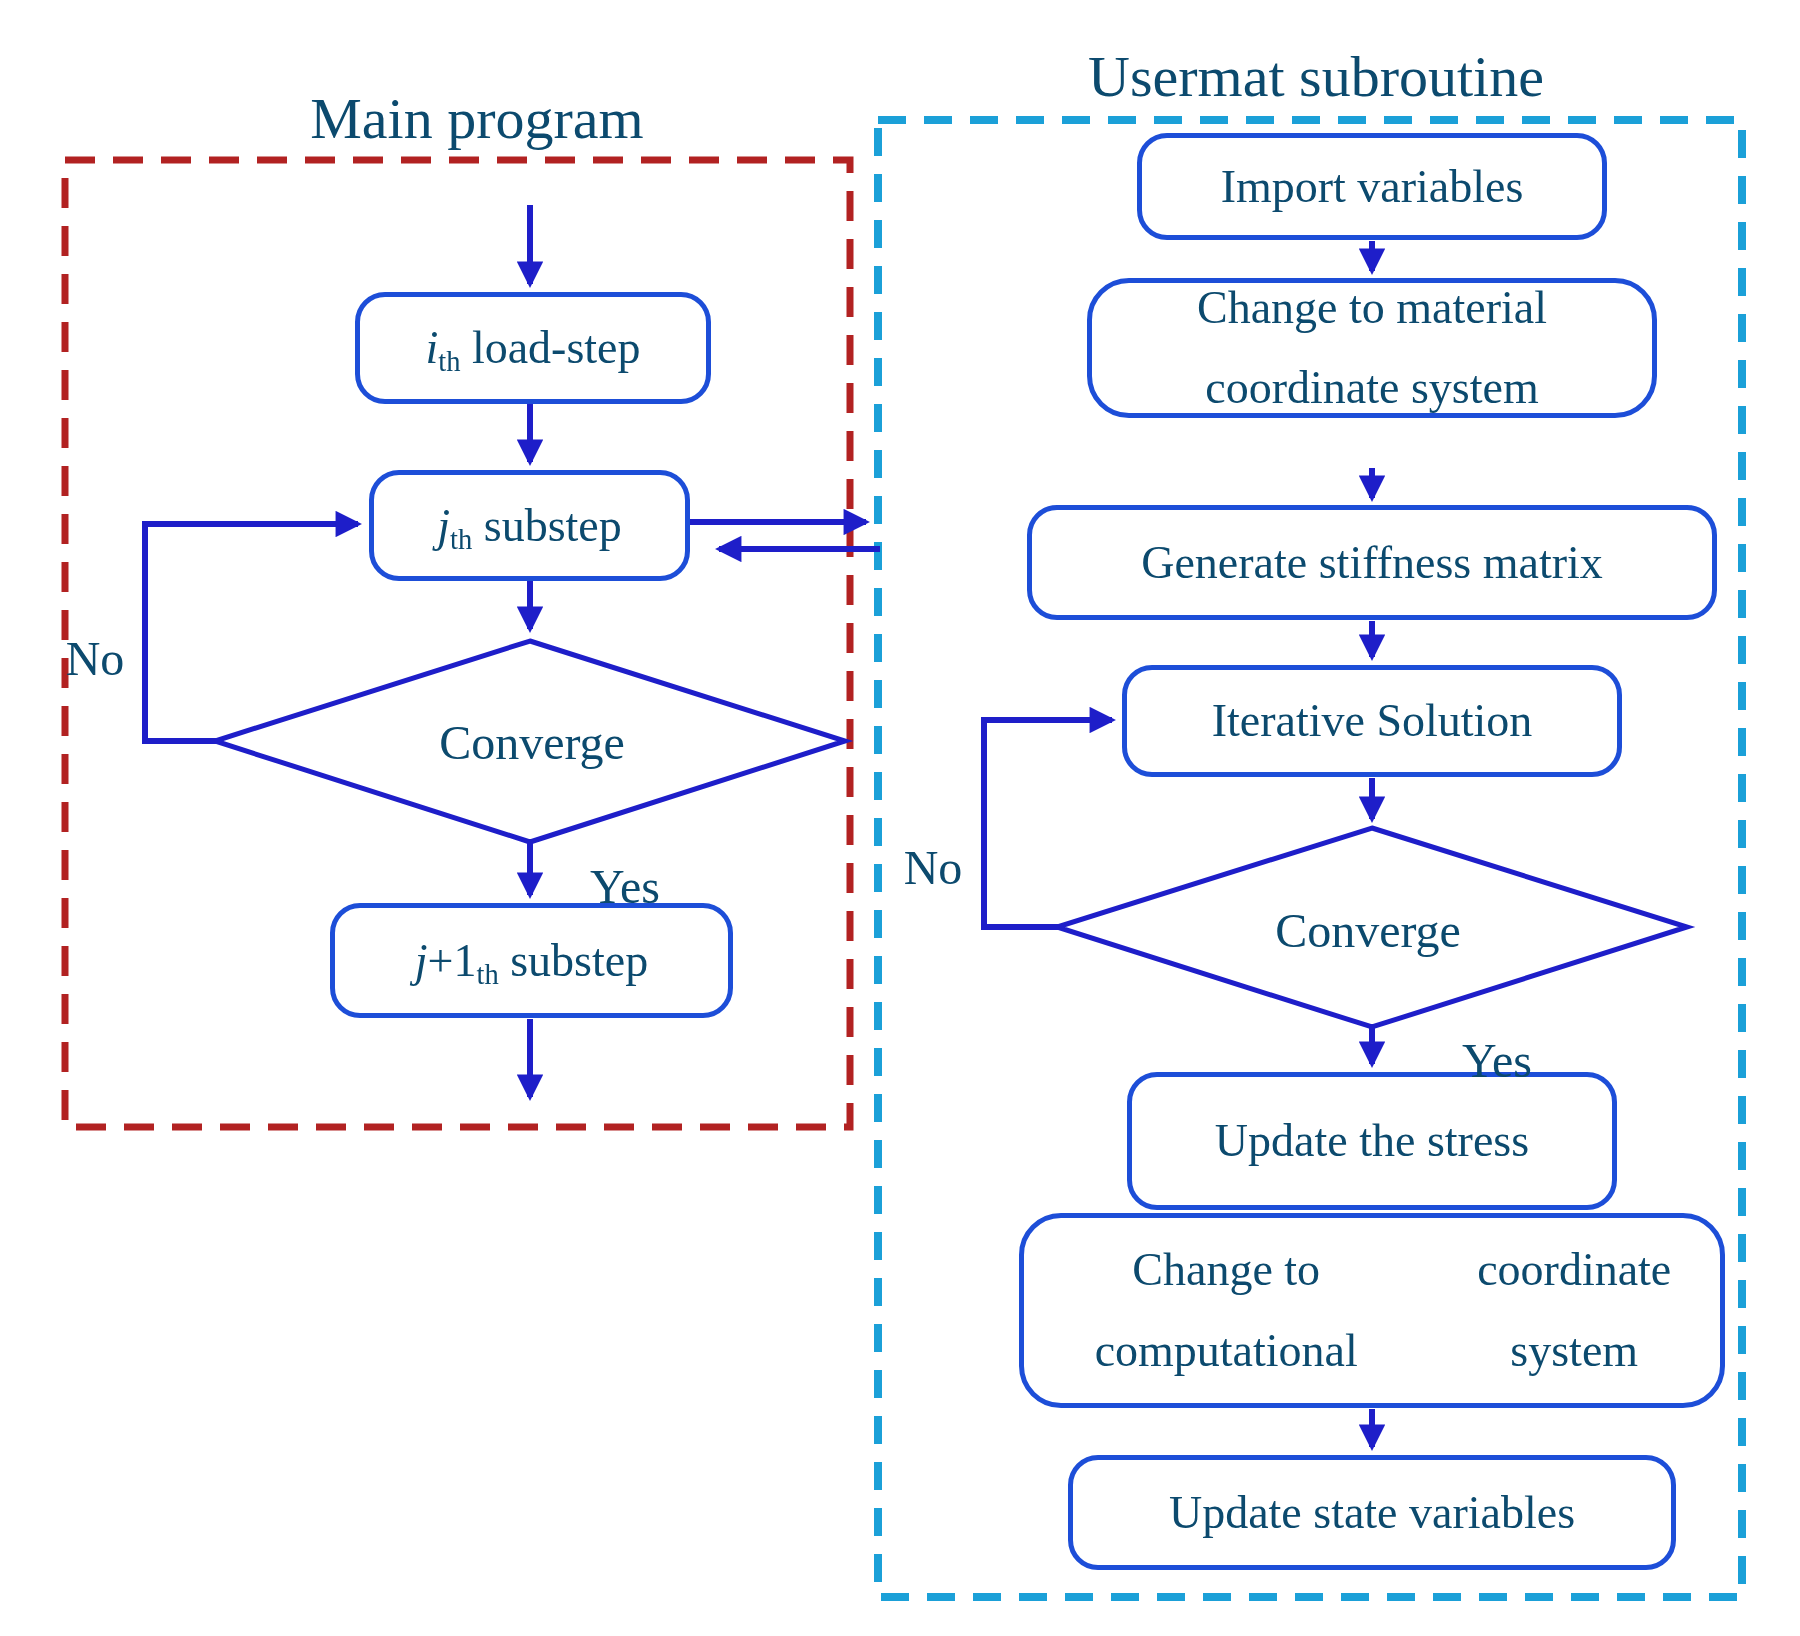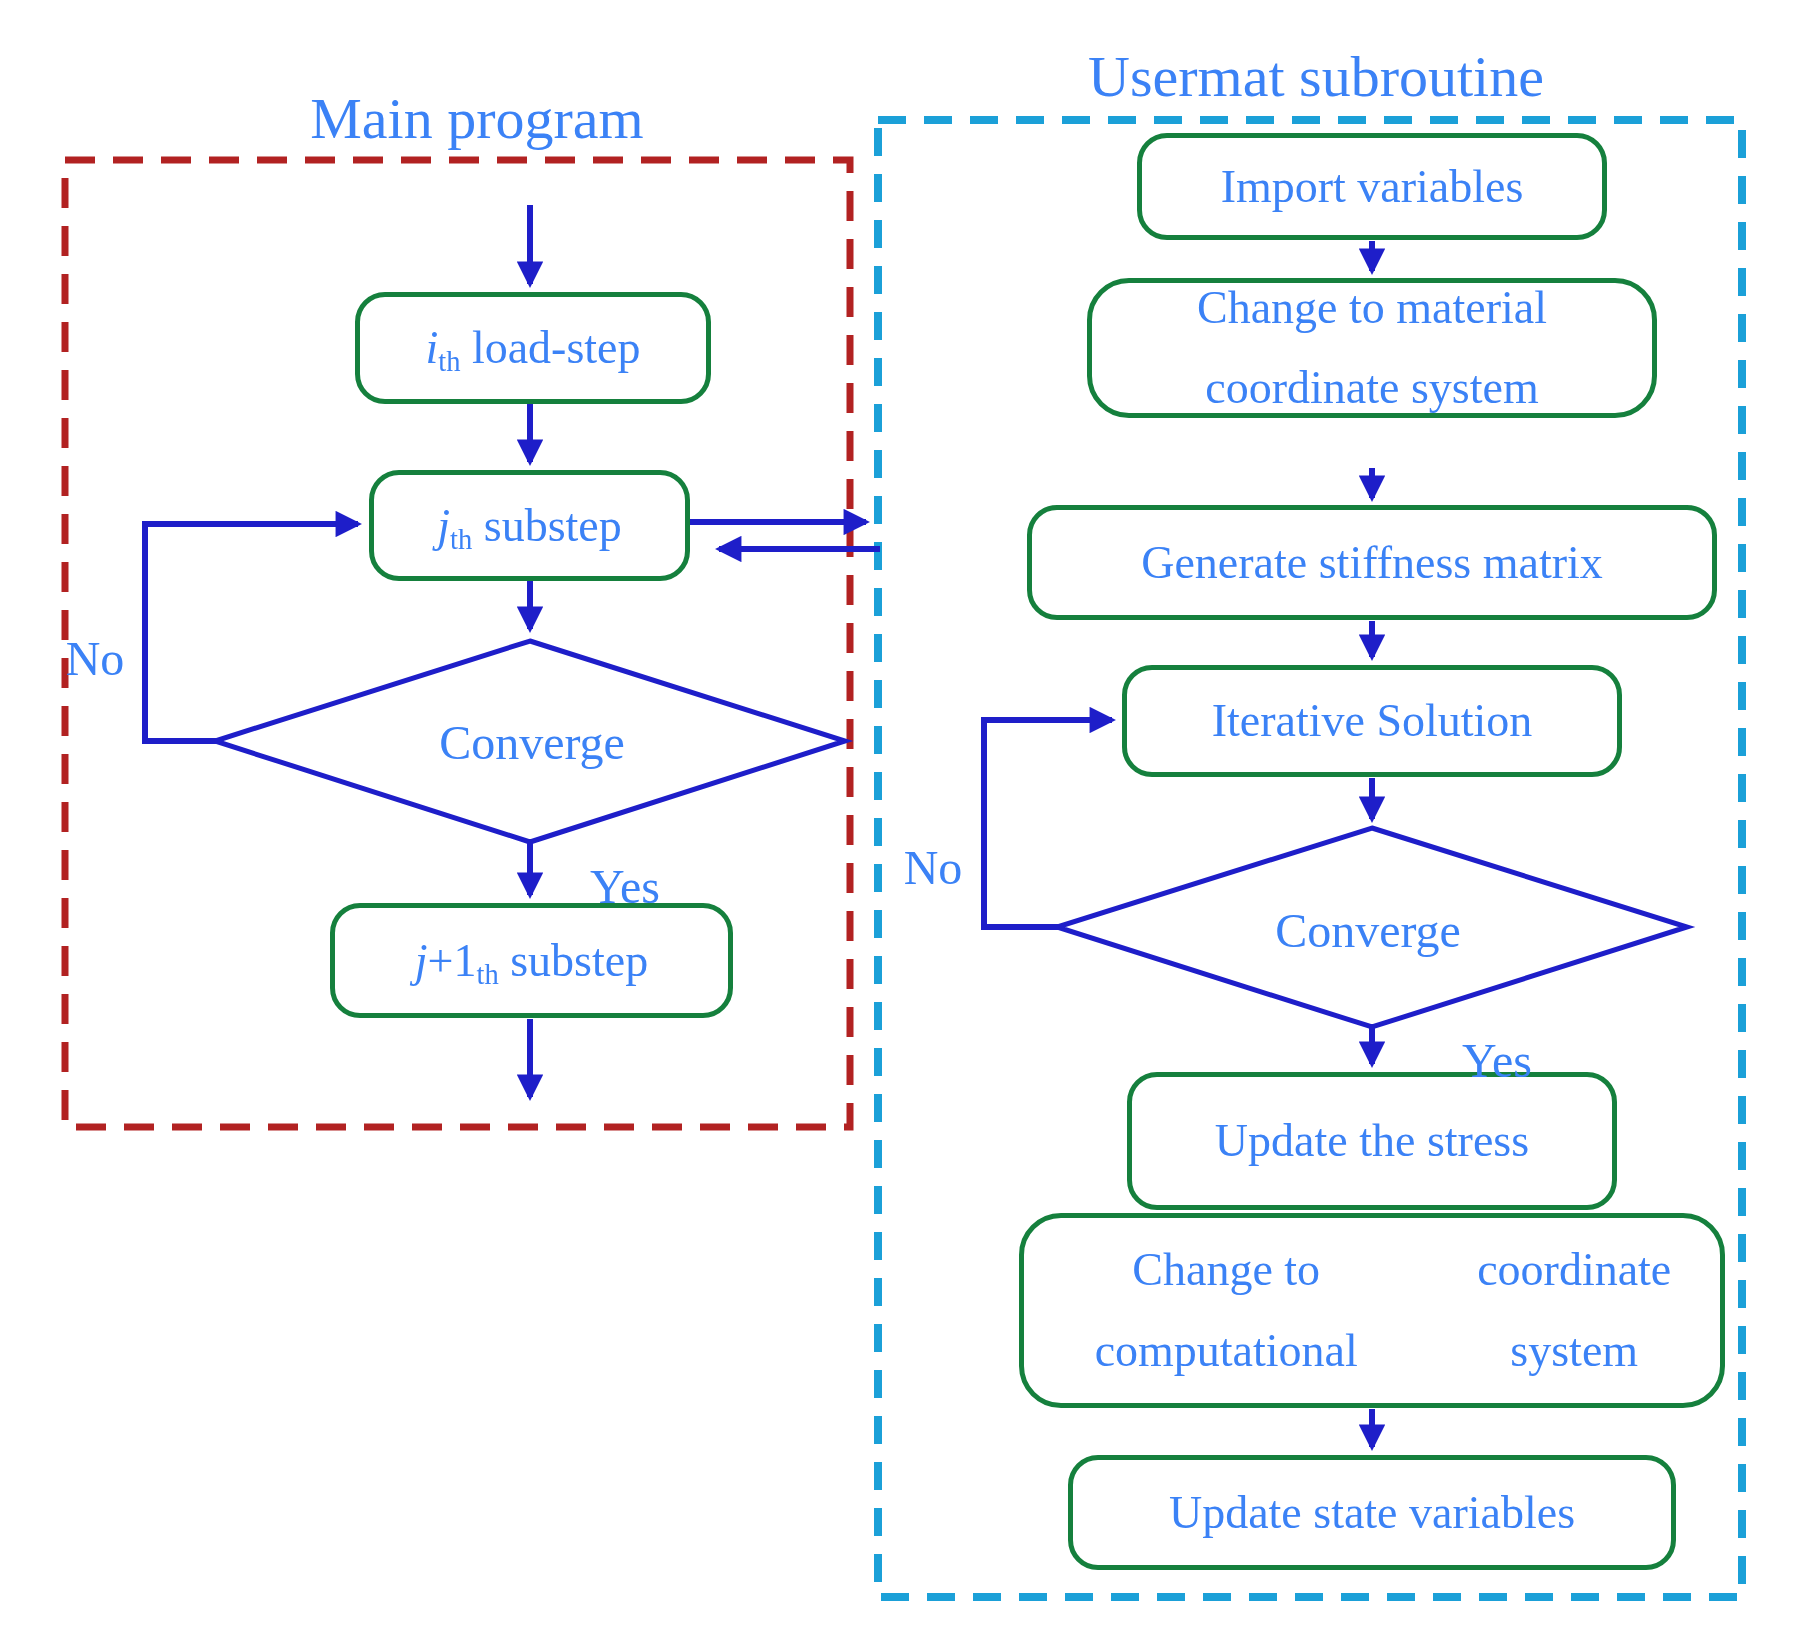--- a/index.html
+++ b/index.html
@@ -1,28 +1,28 @@
 <!DOCTYPE html>
 <html><head>
 <meta charset="utf-8">
 <style>
   html,body{margin:0;padding:0;background:#fff;}
   .canvas{
     position:relative;
     width:1800px;height:1636px;
     background:#fff;
     font-family:"Liberation Serif","DejaVu Serif",serif;
-    color:#3b82f6;
+    color:#0c4a6e;
     overflow:hidden;
   }
   .layer{position:absolute;left:0;top:0;width:1800px;height:1636px;}
   .node{
     position:absolute;
     box-sizing:border-box;
-    border:5px solid #15803d;
+    border:5px solid #1d4ed8;
     border-radius:30px;
     background:#fff;
     display:flex;
     align-items:center;
     justify-content:center;
     text-align:center;
     font-size:46px;
     line-height:1.0;
     z-index:2;
   }

